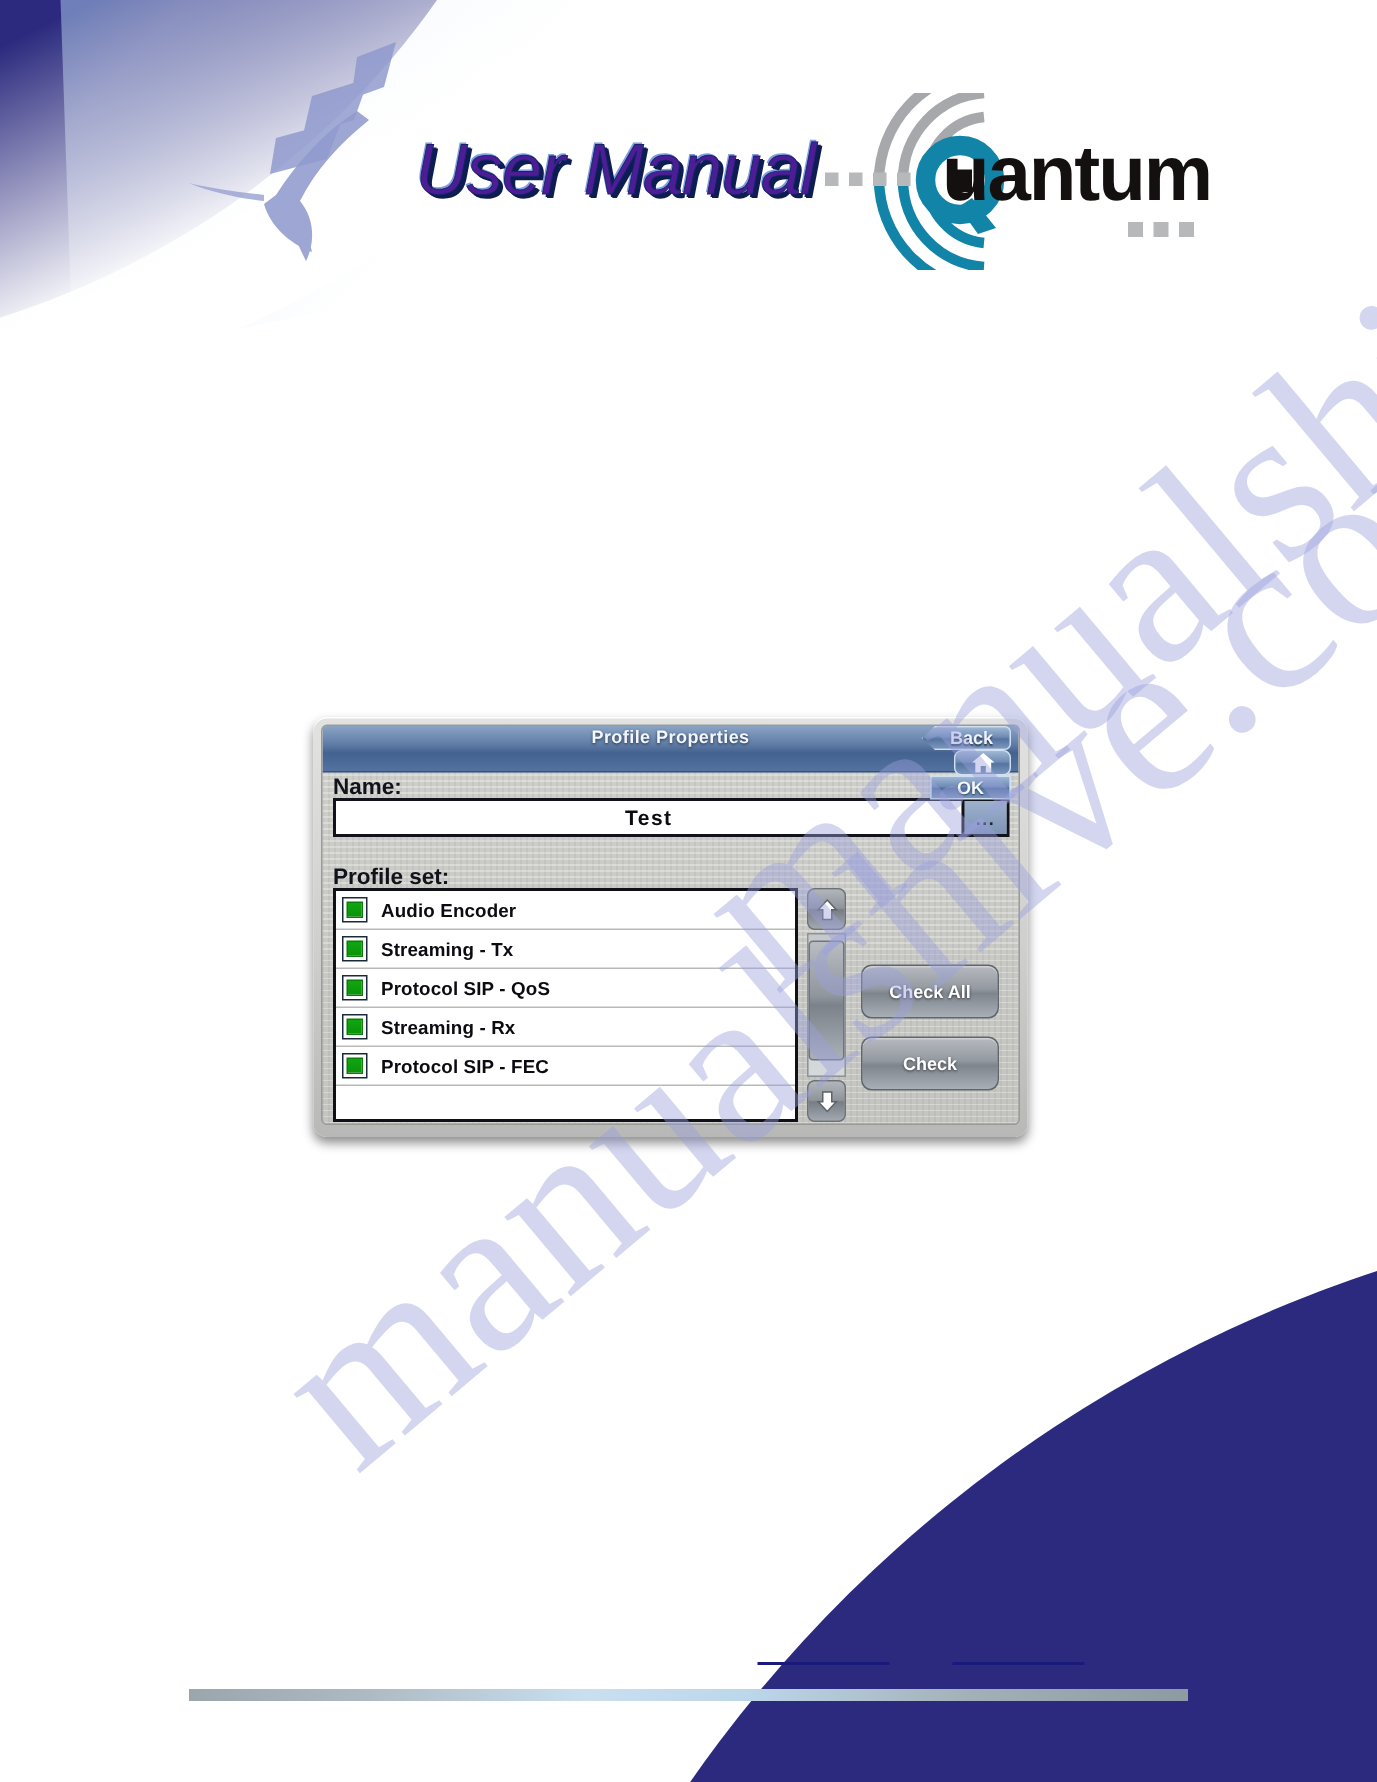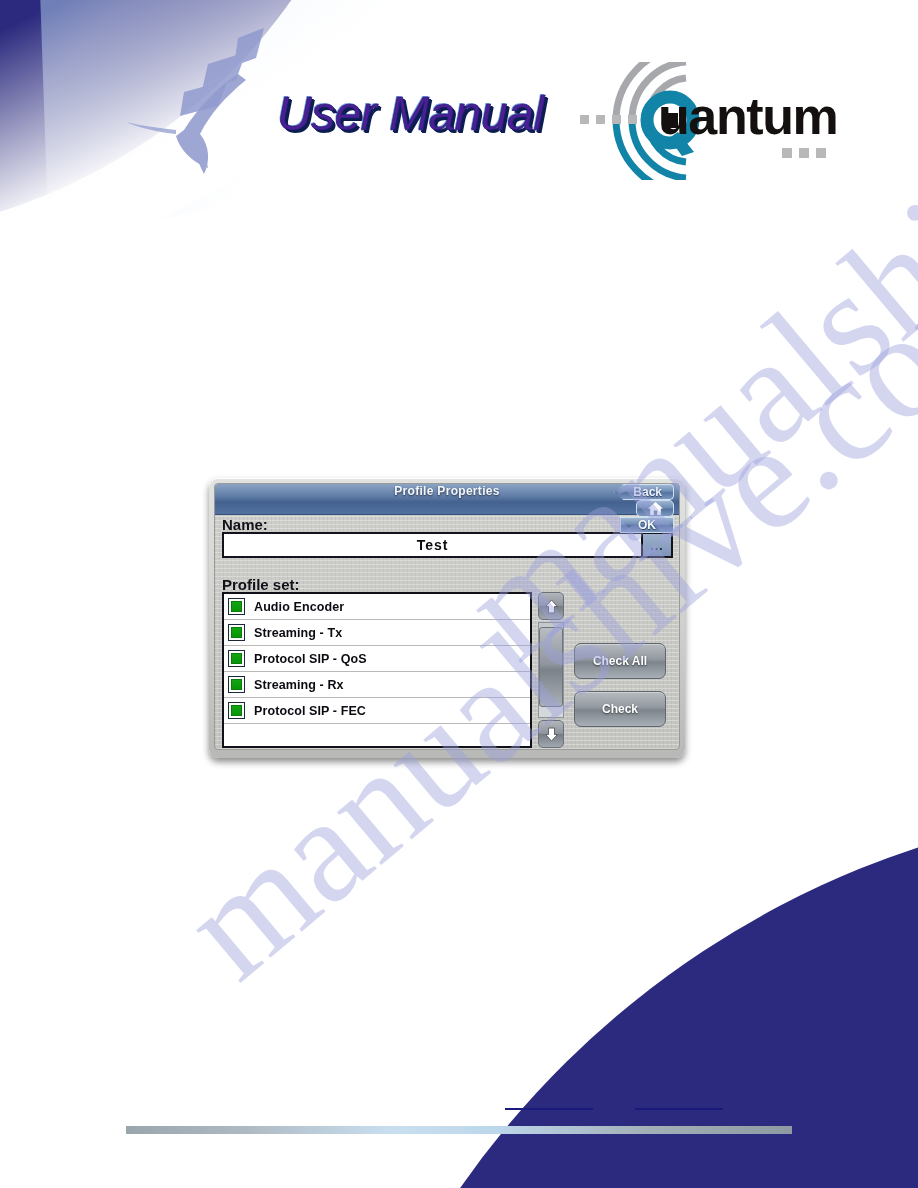--- a/index.html
+++ b/index.html
@@ -176,21 +176,21 @@
     text-shadow:
        2px 2px 0 #0d1d52,
        3px 3px 0 #0d1d52,
       -1px -1px 0 #7f9fe0;
     -webkit-text-stroke: 0.6px #16246b;
     white-space: nowrap;
   }
 
   .logo-wrap {
     position: absolute;
-    left: 566px;
+    left: 536px;
     top: 62px;
     width: 264px;
     height: 118px;
   }
   .logo-word {
     position: absolute;
     left: 92px;
     top: 28px;
     font-size: 52px;
     font-weight: 700;

